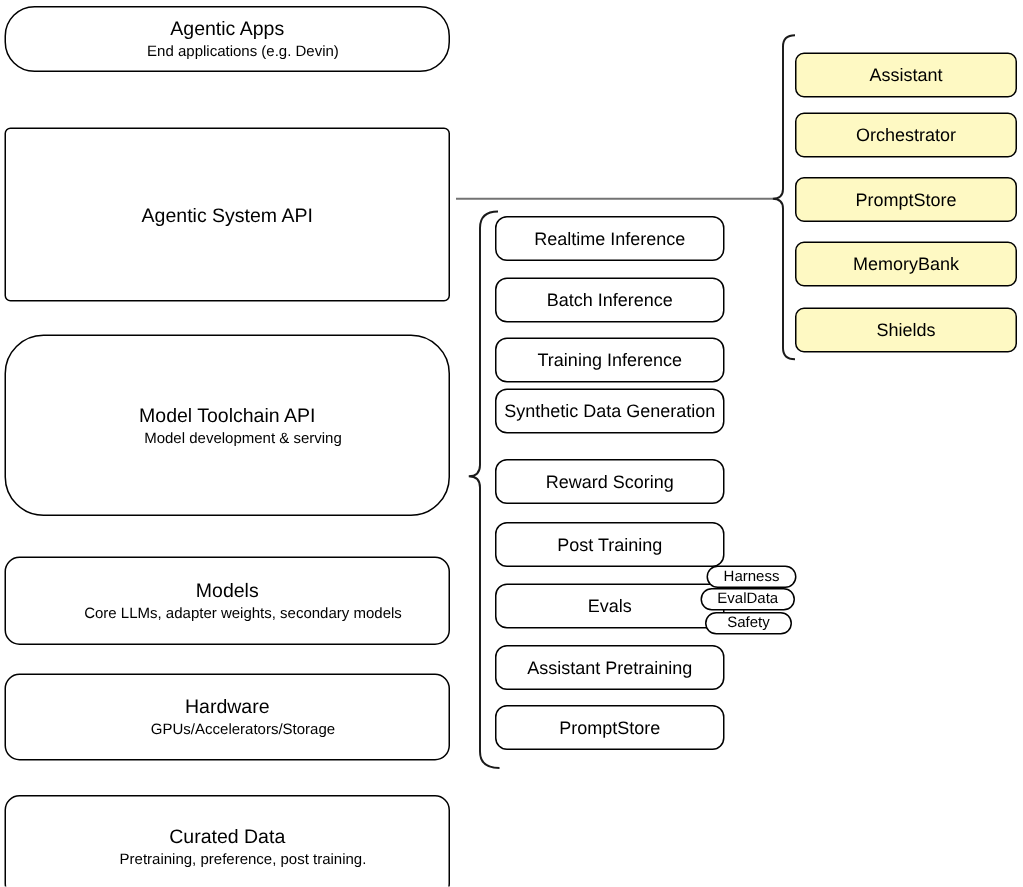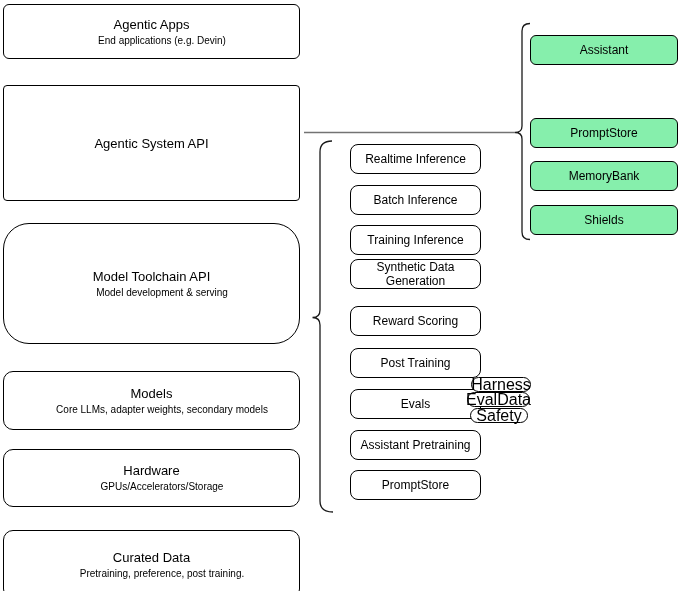--- a/index.html
+++ b/index.html
@@ -20,57 +20,57 @@
     background: #ffffff; border: 1px solid #000000;
     box-sizing: border-box;
     display: flex; flex-direction: column; align-items: center; justify-content: center;
     gap: 3px; text-align: center; z-index: 2;
   }
   .lbox .title { font-size: 13px; line-height: 15px; }
   .lbox .subtitle { font-size: 10px; line-height: 12px; padding-left: 21px; }
 
   
   .mbox {
-    position: absolute; left: 330px; width: 131px; height: 30px;
+    position: absolute; left: 330px; width: 153px; height: 30px;
     background: #ffffff; border: 1px solid #000000; border-radius: 8px;
     box-sizing: border-box;
     display: flex; align-items: center; justify-content: center;
-    font-size: 12px; text-align: center; z-index: 2; margin-left: 20px;
+    font-size: 12px; text-align: center; z-index: 2;
   }
 
   
   .rbox {
     position: absolute; left: 530px; width: 148px; height: 30px;
-    background: #86efac; border: 1px solid #000000; border-radius: 6px;
+    background: #fef9c3; border: 1px solid #000000; border-radius: 6px;
     box-sizing: border-box;
     display: flex; align-items: center; justify-content: center;
     font-size: 12px; text-align: center; z-index: 2;
   }
 
   
   .tag {
     position: absolute;
     background: #ffffff; border: 1px solid #000000; border-radius: 999px;
     box-sizing: border-box;
     display: flex; align-items: center; justify-content: center;
-    font-size: 16px; z-index: 3;
+    font-size: 10px; z-index: 3;
   }
 </style>
 </head>
 <body>
 
 <div class="canvas">
 
   <svg class="connector-layer" width="682" height="591" viewBox="0 0 682 591">
     <path d="M304 132.5 H515" stroke="#737373" stroke-width="1.4" fill="none"></path>
     <path d="M530 23.5 Q522 23.5 522 31 L522 126 Q522 132.5 515 132.5 Q522 132.5 522 139 L522 232 Q522 239.5 530 239.5" stroke="#1a1a1a" stroke-width="1.3" fill="none"></path>
     <path d="M332 141 Q320 141 320 152 L320 310 Q320 317.5 312.5 317.5 Q320 317.5 320 325 L320 501 Q320 512 333 512" stroke="#1a1a1a" stroke-width="1.3" fill="none"></path>
   </svg>
 
-  <div class="lbox" style="top:4px;height:55px;border-radius:6px">
+  <div class="lbox" style="top:4px;height:44px;border-radius:20px">
     <div class="title">Agentic Apps</div>
     <div class="subtitle">End applications (e.g. Devin)</div>
   </div>
 
   <div class="lbox" style="top:85px;height:116px;border-radius:4px">
     <div class="title">Agentic System API</div>
   </div>
 
   <div class="lbox" style="top:223px;height:121px;border-radius:26px">
     <div class="title">Model Toolchain API</div>
@@ -126,20 +126,23 @@
   <div class="tag" style="left:467px;top:392px;width:63px;height:15px">
       <span>EvalData</span>
     </div>
   <div class="tag" style="left:470px;top:408px;width:58px;height:15px">
       <span>Safety</span>
     </div>
 
   <div class="rbox" style="top:35px">
       <span>Assistant</span>
     </div>
+  <div class="rbox" style="top:75px">
+      <span>Orchestrator</span>
+    </div>
   <div class="rbox" style="top:118px">
       <span>PromptStore</span>
     </div>
   <div class="rbox" style="top:161px">
       <span>MemoryBank</span>
     </div>
   <div class="rbox" style="top:205px">
       <span>Shields</span>
     </div>
 

